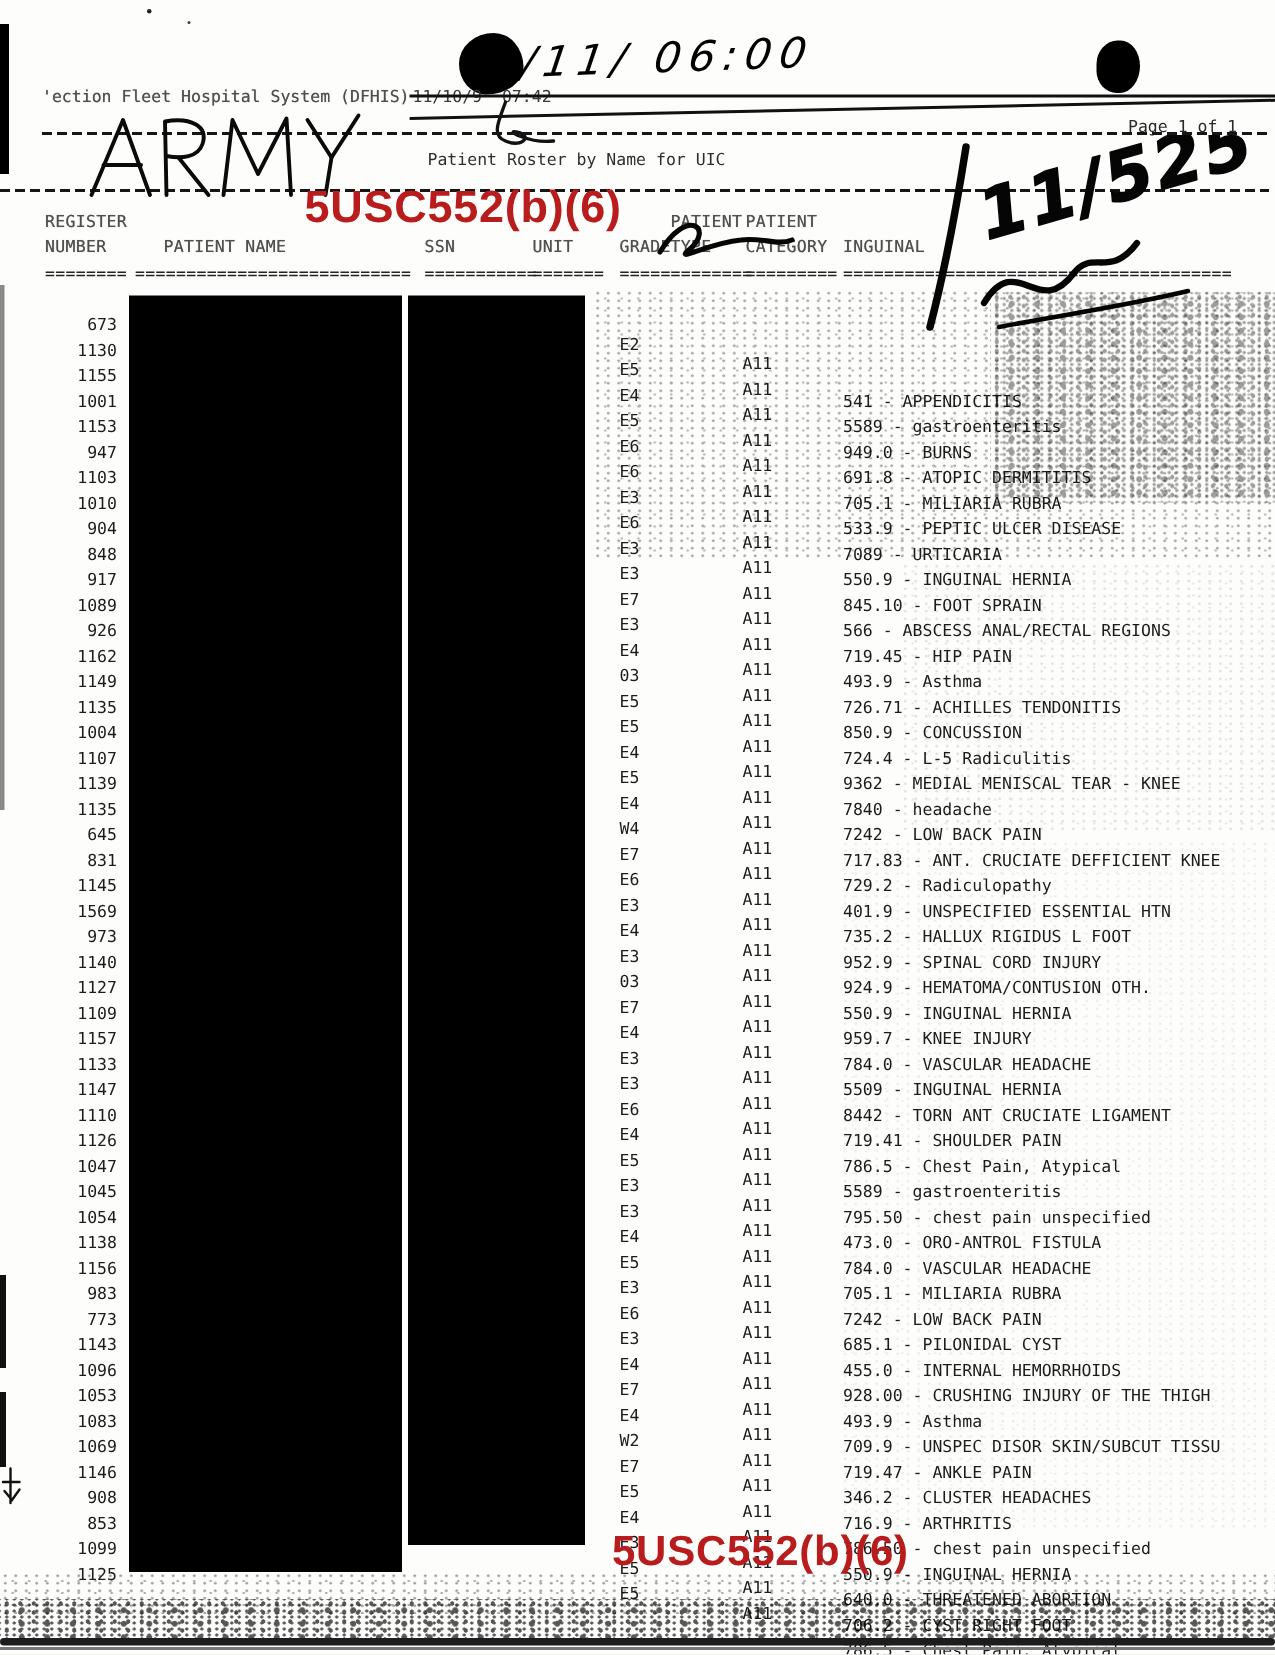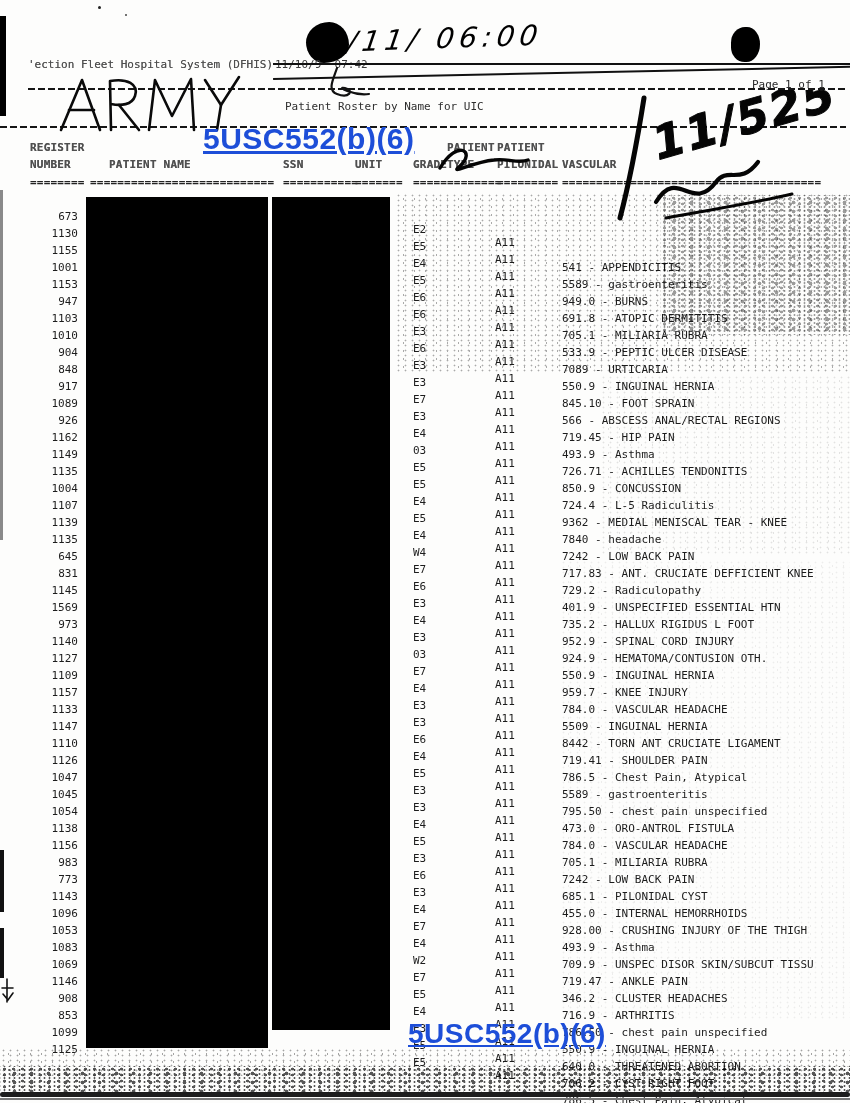--- a/index.html
+++ b/index.html
@@ -4,28 +4,28 @@
 <style>
   html,body{margin:0;padding:0;background:#e8e8e4;}
   .page{
     position:relative;width:850px;height:1103px;background:#fdfdfc;
     overflow:hidden;font-family:"DejaVu Sans Mono",monospace;color:#1c1c1c;
   }
   .abs{position:absolute;}
   .mono{font-family:"DejaVu Sans Mono",monospace;font-size:11px;line-height:13px;white-space:pre;}
   .faded{color:#4f4f4f;text-shadow:0 0 .5px #777;}
   .dashline{height:2px;background:repeating-linear-gradient(90deg,#161616 0 7px,transparent 7px 10px);}
-  .statute{font-family:"Liberation Sans","DejaVu Sans",sans-serif;font-weight:700;color:#1d4ed8;letter-spacing:.5px;text-decoration:underline;}
+  .statute{font-family:"Liberation Sans","DejaVu Sans",sans-serif;font-weight:700;color:#b91c1c;letter-spacing:.5px;}
   .redact{background:#000;}
   .row{position:relative;height:17px;}
   .row .reg{position:absolute;left:22px;width:56px;text-align:right;}
   .row .grade{position:absolute;left:413px;}
   .row .cat{position:absolute;left:495px;}
   .row .diag{position:absolute;left:562px;margin-top:12px;}
-  .hdr{position:absolute;font-size:11px;letter-spacing:.2px;font-weight:bold;}
+  .hdr{position:absolute;font-size:11px;letter-spacing:.2px;}
   .noise{pointer-events:none;background-image:
       radial-gradient(circle,#000 .8px,transparent 1.1px),
       radial-gradient(circle,#000 .6px,transparent .9px);
     background-size:7px 5px,11px 8px;background-position:0 0,3px 2px;}
   .noise-big{pointer-events:none;background-image:
       radial-gradient(circle,#000 1.3px,transparent 1.6px),
       radial-gradient(circle,#000 .9px,transparent 1.2px),
       radial-gradient(circle,#000 1.8px,transparent 2.1px);
     background-size:9px 6px,5px 4px,17px 9px;background-position:0 0,2px 2px,6px 3px;}
   .strike{position:relative;color:#3a3a3a;}
@@ -83,22 +83,22 @@
 
   <div class="hdr mono faded" style="left:30px;top:141px;">REGISTER</div>
   <div class="hdr mono faded" style="left:30px;top:158px;">NUMBER</div>
   <div class="hdr mono faded" style="left:90px;top:158px;margin-left:19px;">PATIENT NAME</div>
   <div class="hdr mono faded" style="left:283px;top:158px;">SSN</div>
   <div class="hdr mono faded" style="left:355px;top:158px;">UNIT</div>
   <div class="hdr mono faded" style="left:413px;top:158px;">GRADE</div>
   <div class="hdr mono faded" style="left:447px;top:141px;">PATIENT</div>
   <div class="hdr mono faded" style="left:447px;top:158px;">TYPE</div>
   <div class="hdr mono faded" style="left:497px;top:141px;">PATIENT</div>
-  <div class="hdr mono faded" style="left:497px;top:158px;">PILONIDAL</div>
-  <div class="hdr mono faded" style="left:562px;top:158px;">VASCULAR</div>
+  <div class="hdr mono faded" style="left:497px;top:158px;">CATEGORY</div>
+  <div class="hdr mono faded" style="left:562px;top:158px;">INGUINAL</div>
 
   <div class="hdr mono" style="left:30px;top:176px;color:#222;">========</div>
   <div class="hdr mono" style="left:90px;top:176px;color:#222;">===========================</div>
   <div class="hdr mono" style="left:283px;top:176px;color:#222;">===========</div>
   <div class="hdr mono" style="left:355px;top:176px;color:#222;">=======</div>
   <div class="hdr mono" style="left:413px;top:176px;color:#222;">=====</div>
   <div class="hdr mono" style="left:447px;top:176px;color:#222;">========</div>
   <div class="hdr mono" style="left:497px;top:176px;color:#222;">=========</div>
   <div class="hdr mono" style="left:562px;top:176px;color:#222;">======================================</div>
 

